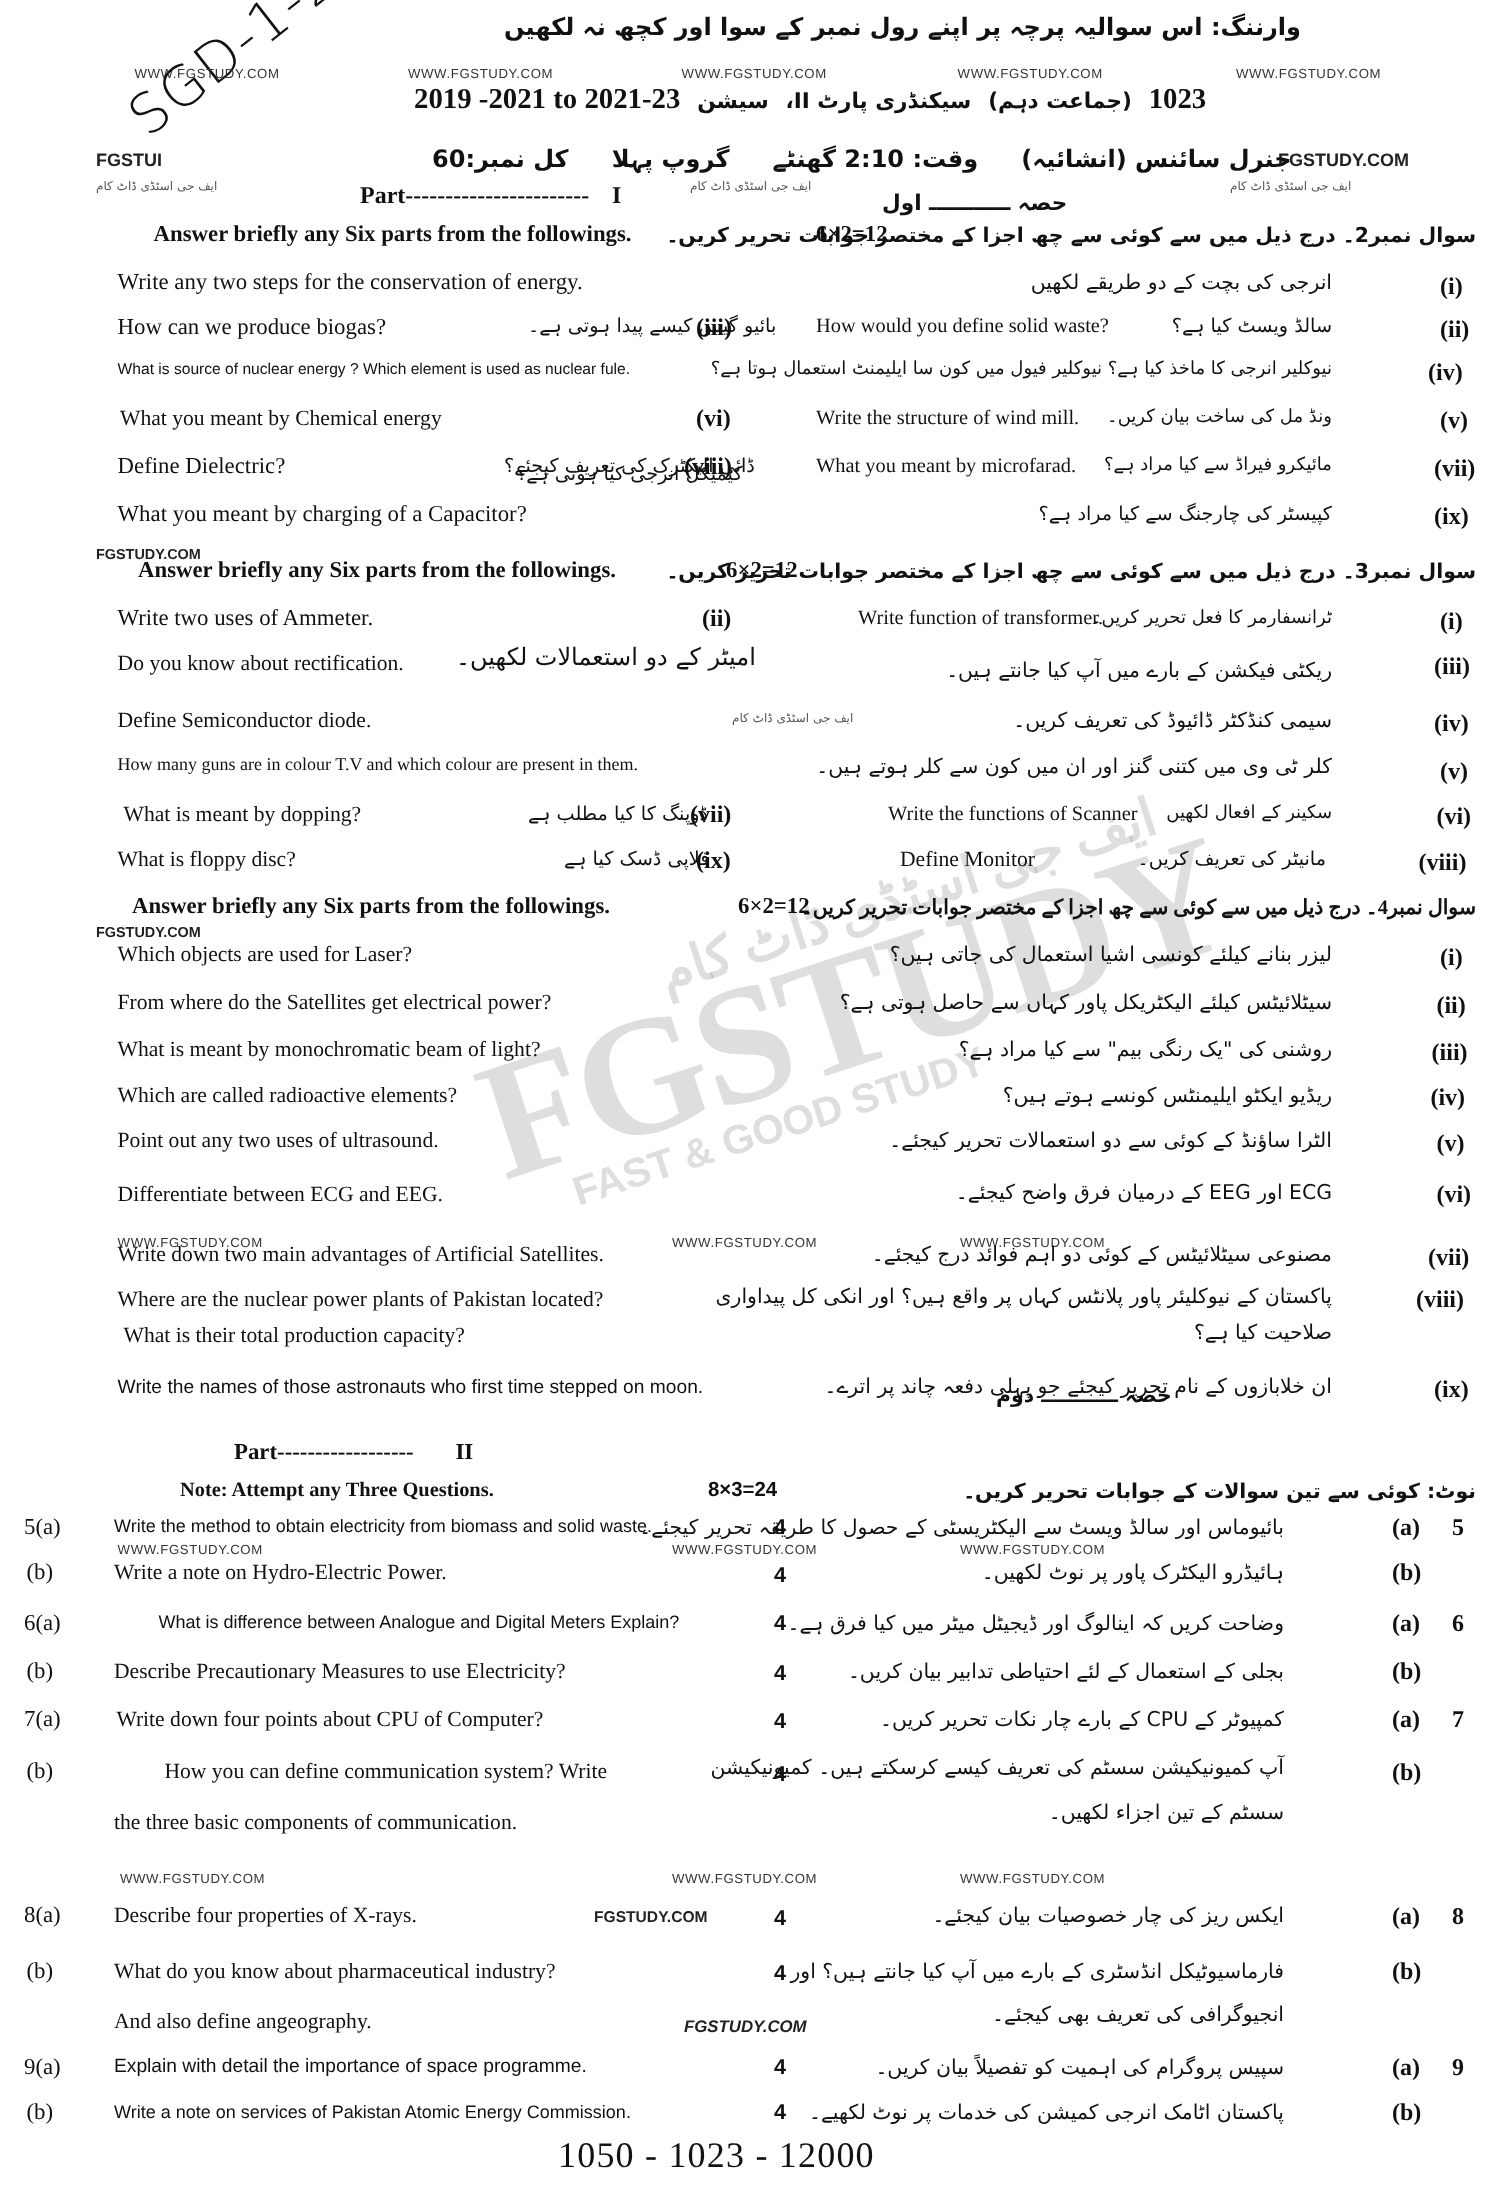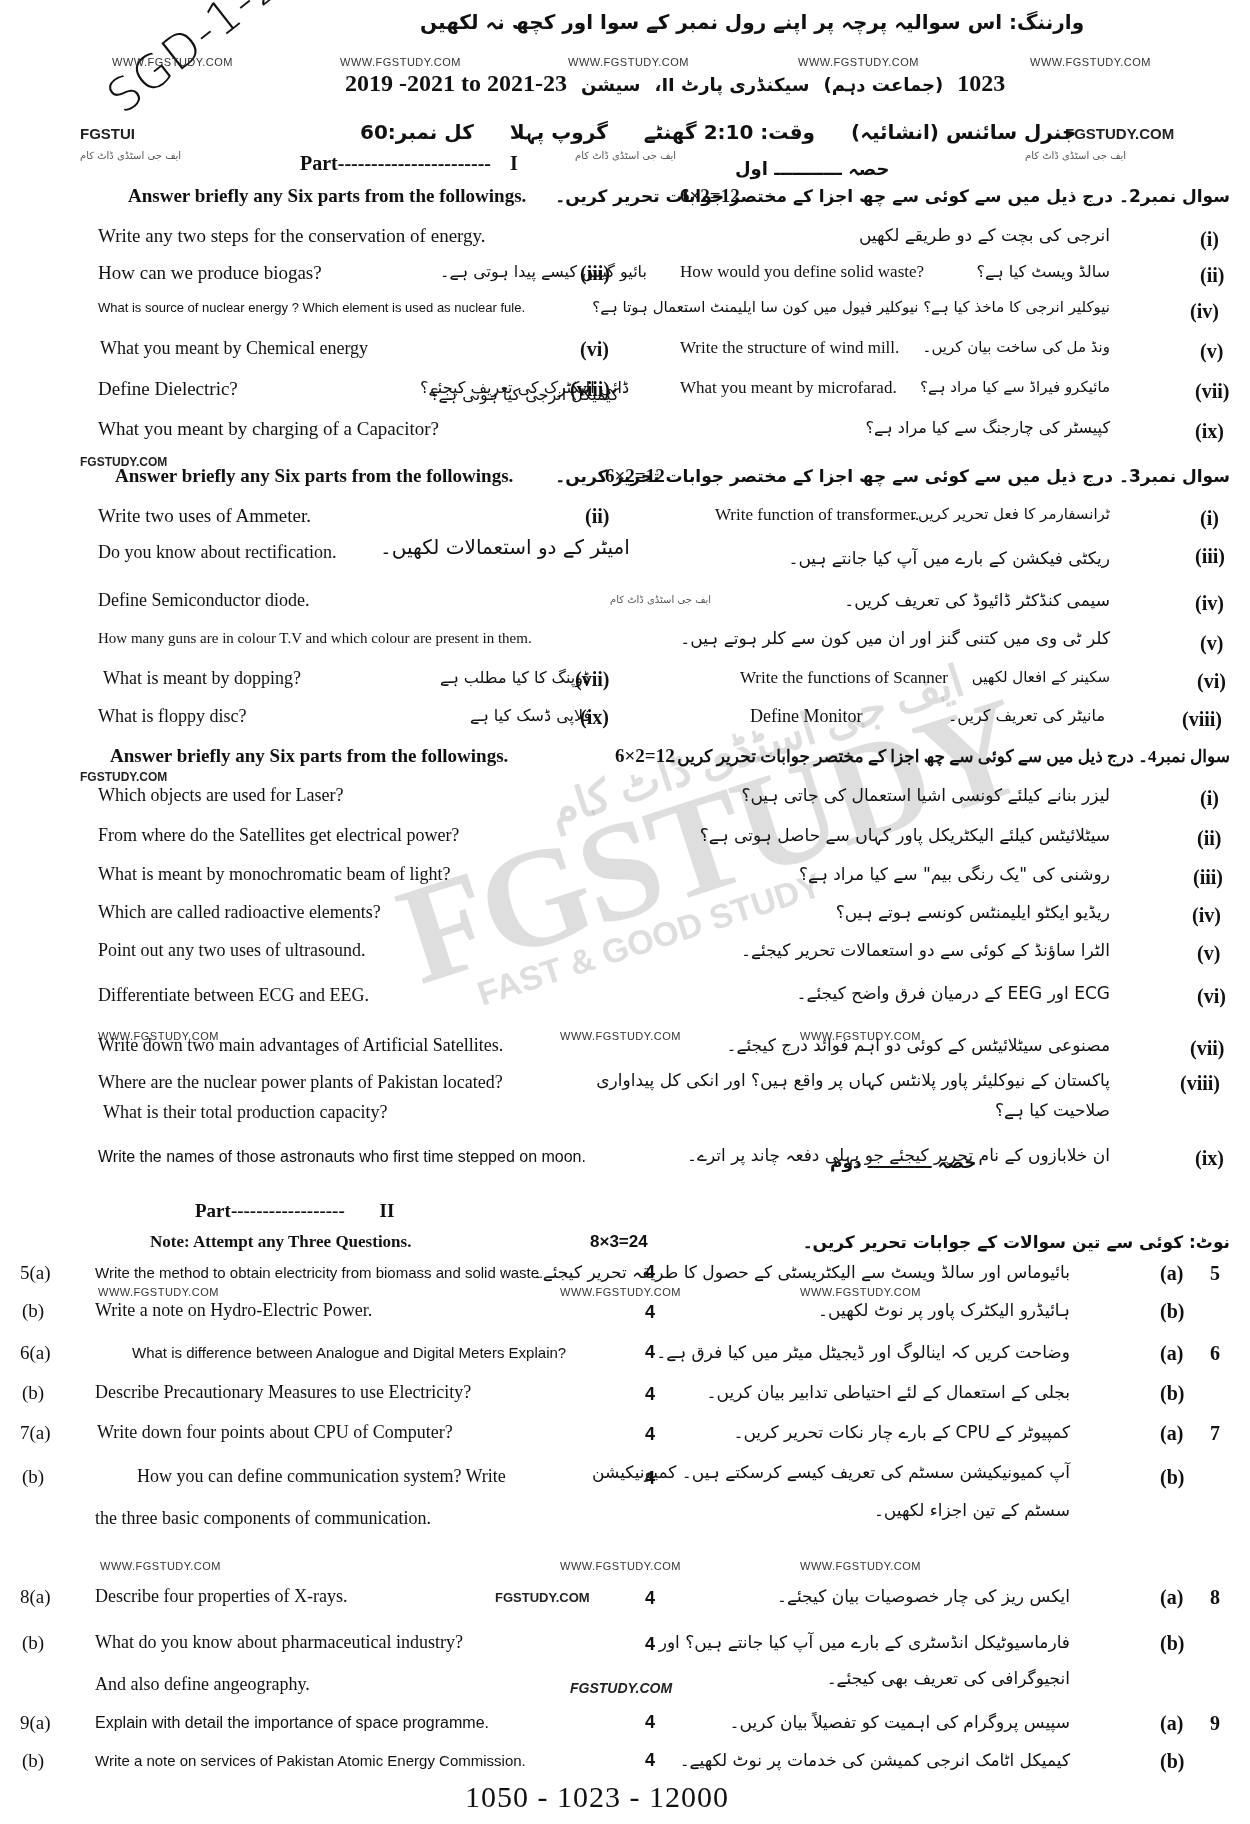--- a/index.html
+++ b/index.html
@@ -282,17 +282,17 @@
   <div class="abs marks" style="left:645px; top:1712px;">4</div>
   <div class="abs urdu" style="right:180px; top:1712px; font-size:17px;">سپیس پروگرام کی اہمیت کو تفصیلاً بیان کریں۔</div>
   <div class="abs roman" style="left:1160px; top:1712px;">(a)</div>
   <div class="abs roman" style="left:1210px; top:1712px;">9</div>
 </div>
 
 <div>
   <div class="abs en" style="left:22px; top:1750px; font-size:19px;">(b)</div>
   <div class="abs en-sans" style="left:95px; top:1752px; font-size:15px;">Write a note on services of Pakistan Atomic Energy Commission.</div>
   <div class="abs marks" style="left:645px; top:1750px;">4</div>
-  <div class="abs urdu" style="right:180px; top:1750px; font-size:17px;">کیمیکل اٹامک انرجی کمیشن کی خدمات پر نوٹ لکھیے۔</div>
+  <div class="abs urdu" style="right:180px; top:1750px; font-size:17px;">پاکستان اٹامک انرجی کمیشن کی خدمات پر نوٹ لکھیے۔</div>
   <div class="abs roman" style="left:1160px; top:1750px;">(b)</div>
 </div>
 
 <div class="abs" style="left:465px; top:1780px; font-size:30px; font-family:'Liberation Serif',serif; letter-spacing:1px;">1050 - 1023 - 12000</div>
 
 </body></html>

